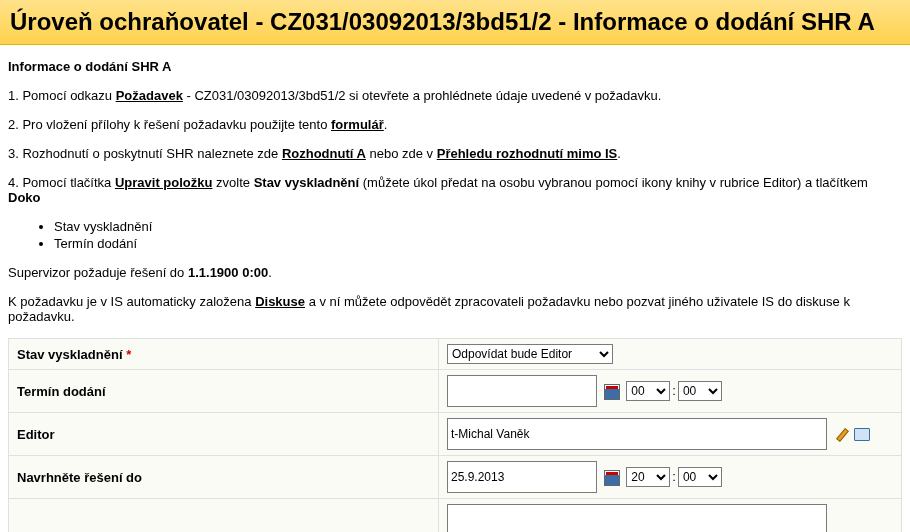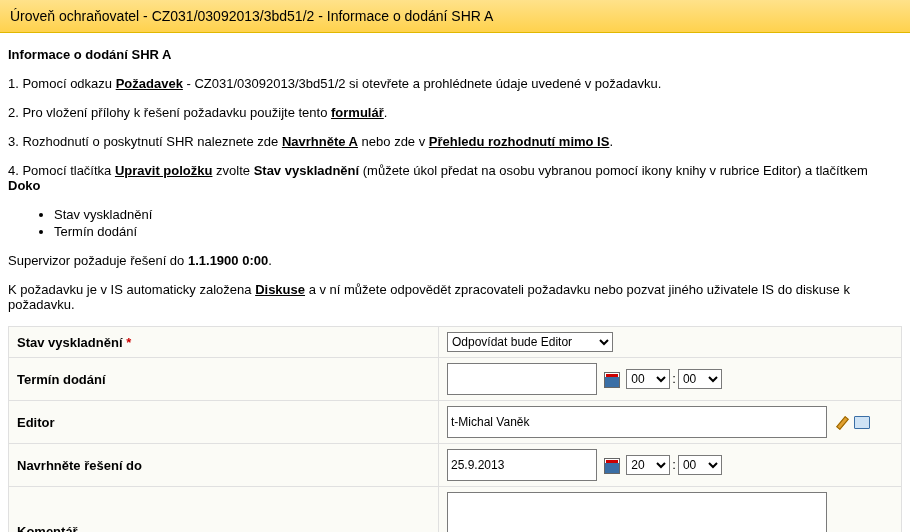--- a/index.html
+++ b/index.html
@@ -1,18 +1,18 @@
 <!DOCTYPE html>
 <html><head>
 <meta charset="utf-8">
 <style>
 *{box-sizing:border-box;margin:0;padding:0}
 body{font-family:Arial,Helvetica,sans-serif;font-size:13px;color:#000;background:#fff}
 .header-bar{background:linear-gradient(#ffe28a,#ffd24d);padding:8px 10px;border-bottom:1px solid #e0b800}
-.header-bar h1{font-size:14px;font-weight:400}
+.header-bar h1{font-size:24px;font-weight:700}
 .content{padding:14px 8px}
 .subtitle{font-weight:700;margin-bottom:14px}
 .instr{margin-bottom:14px}
 .redlink{color:#000000;font-weight:700}
 ul.bullets{list-style:disc;margin:8px 0 14px 46px}
 ul.bullets li{margin-bottom:2px}
 .bold{font-weight:700}
 .form-table{width:100%;border-collapse:collapse;margin-top:8px}
 .form-table td{border:1px solid #e0e0e0;padding:5px 8px;vertical-align:middle;background:#fbfbf6}
 .form-table td.label-cell{width:430px;background:#fbfbf6;font-weight:700}
@@ -45,21 +45,21 @@
 
   <div class="instr">
     <span>1. Pomocí odkazu </span><a href="#" class="redlink">Požadavek</a><span> - CZ031/03092013/3bd51/2 si otevřete a prohlédnete údaje uvedené v požadavku.</span>
   </div>
 
   <div class="instr">
     <span>2. Pro vložení přílohy k řešení požadavku použijte tento </span><a href="#" class="redlink">formulář</a><span>.</span>
   </div>
 
   <div class="instr">
-    <span>3. Rozhodnutí o poskytnutí SHR naleznete zde </span><a href="#" class="redlink">Navrhněte A</a><span> nebo zde v </span><a href="#" class="redlink">Přehledu rozhodnutí mimo IS</a><span>.</span>
+    <span>3. Rozhodnutí o poskytnutí SHR naleznete zde </span><a href="#" class="redlink">Rozhodnutí A</a><span> nebo zde v </span><a href="#" class="redlink">Přehledu rozhodnutí mimo IS</a><span>.</span>
   </div>
 
   <div class="instr">
     <span>4. Pomocí tlačítka </span><a href="#" class="redlink">Upravit položku</a><span> zvolte </span><span class="bold">Stav vyskladnění</span><span> (můžete úkol předat na osobu vybranou pomocí ikony knihy v rubrice Editor) a tlačítkem </span><span class="bold">Doko</span>
   </div>
 
   <ul class="bullets">
     <li>Stav vyskladnění</li>
     <li>Termín dodání</li>
   </ul>

